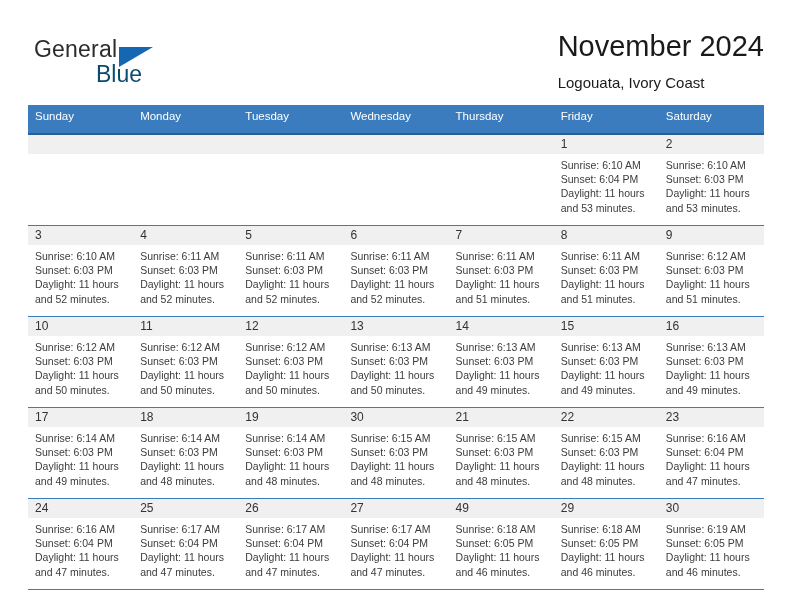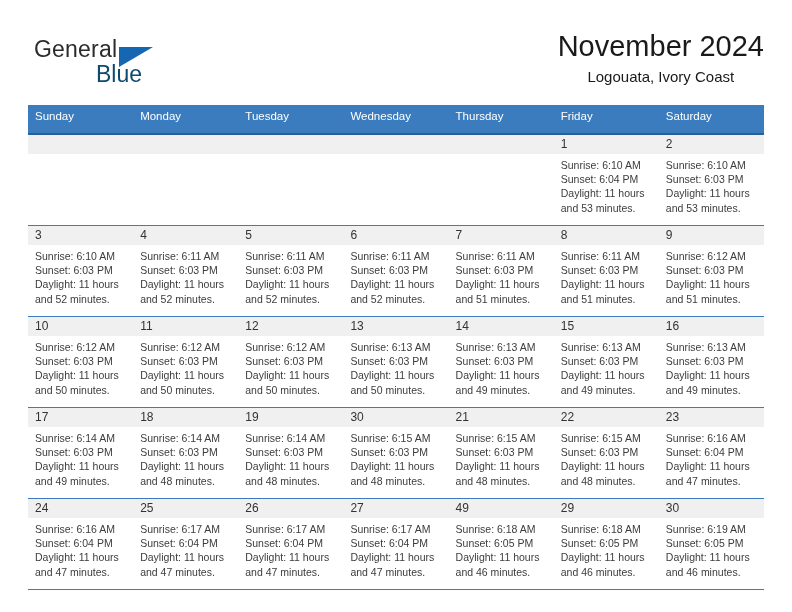--- a/index.html
+++ b/index.html
@@ -61,34 +61,34 @@
     top: 25px;
     font-size: 23px;
     color: #0c4a6e;
     line-height: 26px;
   }
 
   .titlewrap {
     position: absolute;
     right: 0;
     top: 0;
-    text-align: center;
+    text-align: left;
   }
   .cal-title {
     font-size: 29px;
     font-weight: normal;
     color: #1a1a1a;
     line-height: 36px;
     white-space: nowrap;
   }
   .cal-subtitle {
     font-size: 15px;
     color: #1a1a1a;
     line-height: 22px;
-    margin-top: 2px;
+    margin-top: 8px;
     white-space: nowrap;
   }
 
   
   .calendar {
     position: absolute;
     left: 28px;
     top: 105px;
     width: 736px;
     border-collapse: collapse;

